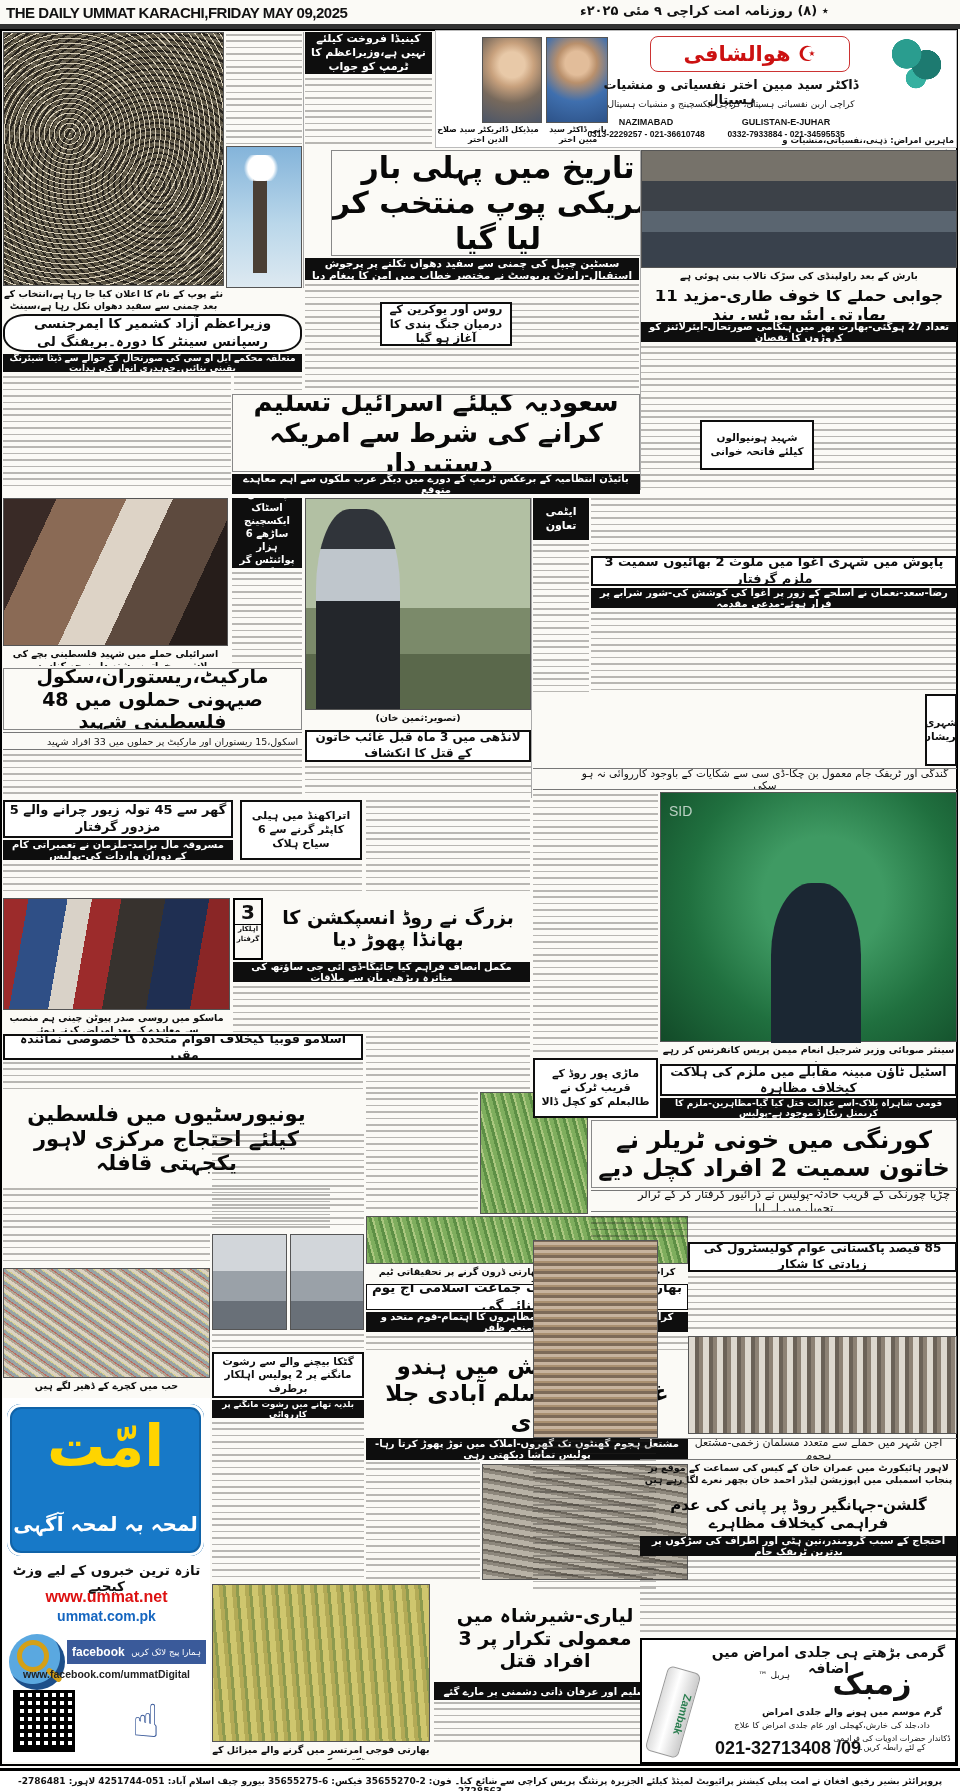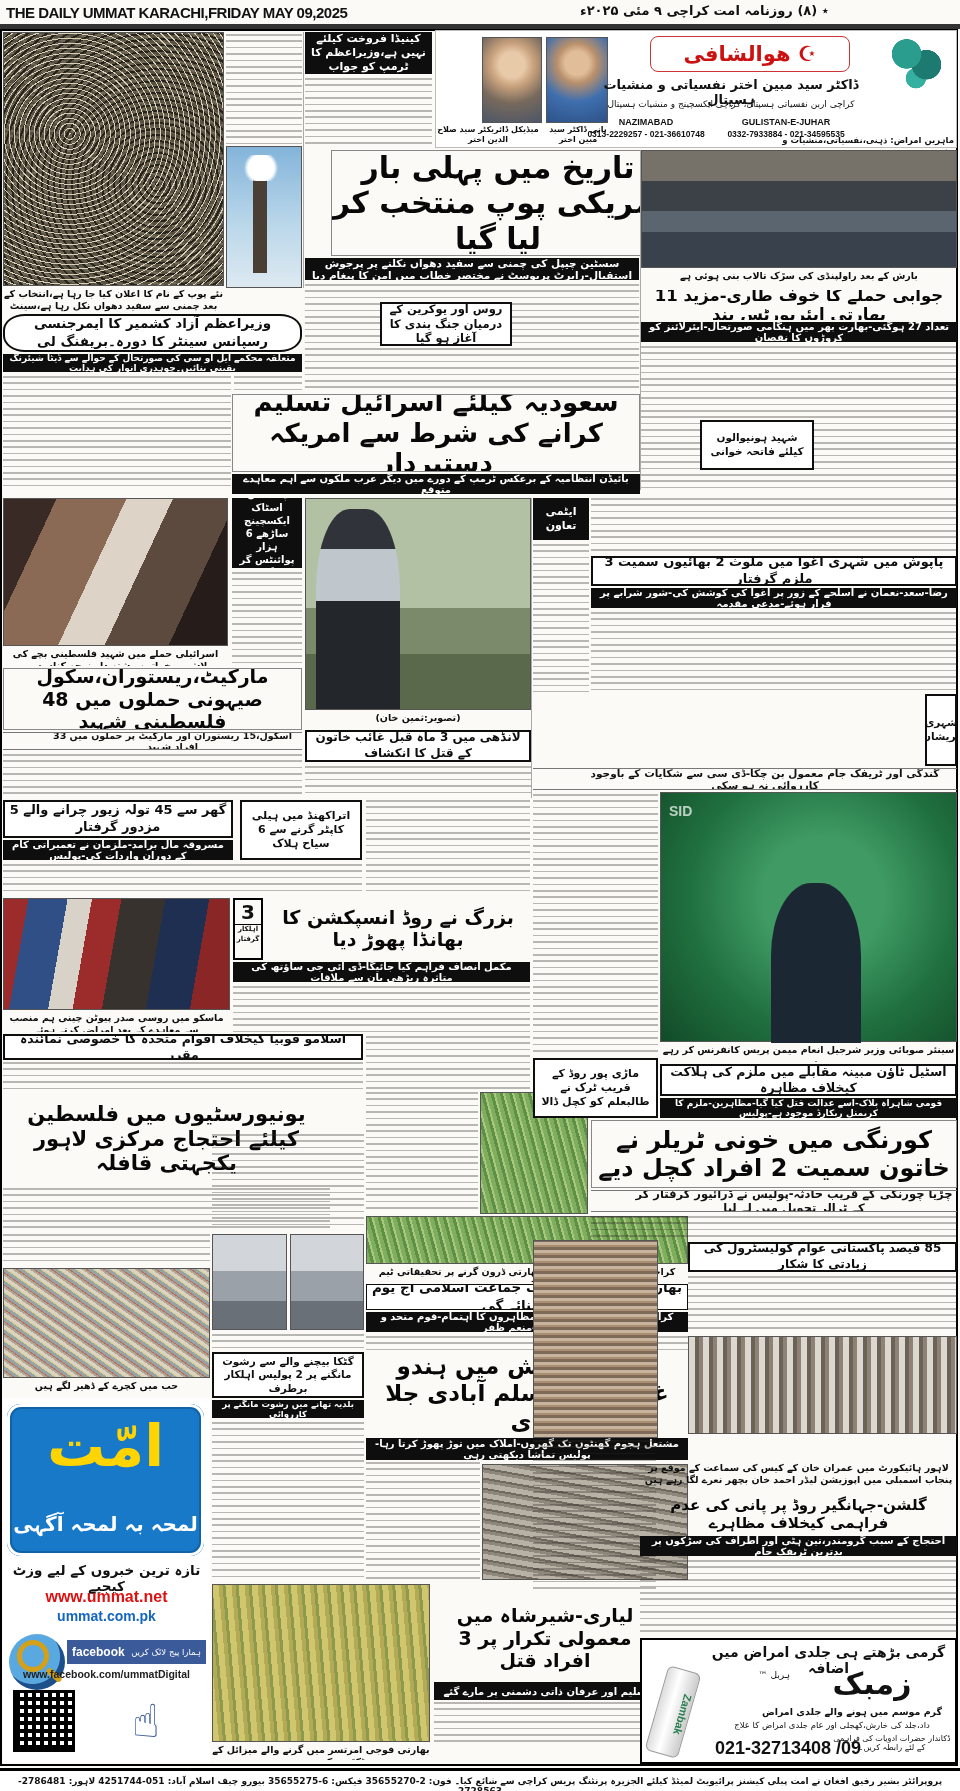--- a/index.html
+++ b/index.html
@@ -8,21 +8,21 @@
   .b{position:absolute;box-sizing:border-box;}
   .ur{direction:rtl;unicode-bidi:embed;}
   .en{font-family:"Liberation Sans",sans-serif;}
   .txt{background-image:repeating-linear-gradient(to bottom,rgba(45,42,38,.72) 0px,rgba(45,42,38,.72) 1.6px,transparent 1.6px,transparent 6.4px);opacity:.45;}
   .ph{border:1px solid #555;}
   .cap{font-size:9.5px;line-height:1.25;font-weight:bold;text-align:center;direction:rtl;overflow:hidden;color:#0d0d0d;}
   .hbox{background:#0e0e0e;color:#fff;font-weight:bold;display:flex;align-items:center;justify-content:center;text-align:center;direction:rtl;line-height:1.3;padding:0 3px;overflow:hidden;}
   .hout{border:2px solid #0e0e0e;background:#fff;color:#0e0e0e;font-weight:bold;display:flex;align-items:center;justify-content:center;text-align:center;direction:rtl;line-height:1.3;padding:0 3px;overflow:hidden;}
   .round{border-radius:22px/16px;}
   .subbar{background:#0e0e0e;color:#fff;font-size:10px;font-weight:bold;display:flex;align-items:center;justify-content:center;text-align:center;direction:rtl;padding:0 3px;overflow:hidden;}
-  .subtext{font-weight:bold;font-size:11.5px;display:flex;align-items:center;justify-content:center;text-align:center;direction:rtl;border-top:1.5px solid #777;border-bottom:1.5px solid #777;overflow:hidden;padding-left:40px;}
+  .subtext{font-weight:normal;font-size:11.5px;display:flex;align-items:center;justify-content:center;text-align:center;direction:rtl;border-top:1.5px solid #777;border-bottom:1.5px solid #777;overflow:hidden;padding-left:40px;}
   .hbig{font-weight:bold;color:#080808;display:flex;align-items:center;justify-content:center;text-align:center;direction:rtl;line-height:1.18;overflow:hidden;}
   .bordered{border:1px solid #888;}
   .vl{background:#aaa;width:1px;}
   
   .ph-crowd{background-color:#57503f;background-image:
     repeating-radial-gradient(circle at 30% 40%,#d9cfb8 0 1px,transparent 1px 5px),
     repeating-radial-gradient(circle at 70% 60%,#26221c 0 2px,transparent 2px 6px),
     repeating-linear-gradient(15deg,rgba(255,255,255,.14) 0 2px,transparent 2px 5px);}
   .ph-sky{background:linear-gradient(#84b4da,#bad7ea 55%,#dde9f1);}
   .ph-flood{background:linear-gradient(#76726a 0 26%,#3c4148 26% 52%,#5a6570 52% 70%,#39414c 70%);}
@@ -112,21 +112,21 @@
 
   <div class="b txt" style="left:591px;top:498px;width:366px;height:54px;"></div>
   <div class="b hout" style="left:591px;top:556px;width:366px;height:30px;font-size:13px;">پاپوش میں شہری اغوا میں ملوث 2 بھائیوں سمیت 3 ملزم گرفتار</div>
   <div class="b subbar" style="left:591px;top:588px;width:366px;height:20px;">رضا-سعد-نعمان نے اسلحے کے زور پر اغوا کی کوشش کی-شور شرابے پر فرار ہوئے-مدعی مقدمہ</div>
   <div class="b txt" style="left:591px;top:612px;width:366px;height:80px;"></div>
   <div class="b hout" style="left:925px;top:694px;width:32px;height:72px;font-size:10.5px;">شہری پریشان</div>
   <div class="b subtext" style="left:533px;top:768px;width:424px;height:22px;font-size:10.5px;">گندگی اور ٹریفک جام معمول بن چکا-ڈی سی سے شکایات کے باوجود کارروائی نہ ہو سکی</div>
   <div class="b txt" style="left:533px;top:794px;width:125px;height:262px;"></div>
 
   <div class="b ph ph-sharjeel" style="left:660px;top:792px;width:297px;height:250px;">
-    <div class="b en" style="left:8px;top:10px;width:60px;height:20px;color:rgba(255,255,255,.7);font-weight:bold;font-size:14px;">SID</div>
+    <div class="b en" style="left:8px;top:10px;width:60px;height:20px;color:rgba(255,255,255,.7);font-weight:normal;font-size:14px;">SID</div>
     <div class="b" style="left:110px;top:90px;width:90px;height:160px;background:#1b2733;border-radius:45% 45% 0 0;"></div>
   </div>
   <div class="b cap" style="left:660px;top:1044px;width:297px;height:18px;">سینئر صوبائی وزیر شرجیل انعام میمن پریس کانفرنس کر رہے ہیں</div>
 
   <div class="b hbig bordered" style="left:3px;top:668px;width:299px;height:62px;font-size:19px;">مارکیٹ،ریستوران،سکول صیہونی حملوں میں 48 فلسطینی شہید</div>
   <div class="b subtext" style="left:3px;top:732px;width:299px;height:18px;font-size:9.5px;">اسکول،15 ریستوران اور مارکیٹ پر حملوں میں 33 افراد شہید</div>
   <div class="b txt" style="left:3px;top:754px;width:299px;height:44px;"></div>
   <div class="b hout" style="left:3px;top:800px;width:230px;height:38px;font-size:13px;">گھر سے 45 تولہ زیور چرانے والے 5 مزدور گرفتار</div>
   <div class="b subbar" style="left:3px;top:840px;width:230px;height:20px;">مسروقہ مال برآمد-ملزمان نے تعمیراتی کام کے دوران واردات کی-پولیس</div>
   <div class="b hout" style="left:240px;top:800px;width:122px;height:60px;font-size:11px;">اتراکھنڈ میں ہیلی کاپٹر گرنے سے 6 سیاح ہلاک</div>
@@ -203,20 +203,21 @@
   <div class="b subbar" style="left:660px;top:1098px;width:297px;height:20px;font-size:9px;">قومی شاہراہ بلاک-اسے عدالت قتل کیا گیا-مظاہرین-ملزم کا کریمنل ریکارڈ موجود ہے-پولیس</div>
   <div class="b hout" style="left:533px;top:1058px;width:125px;height:60px;font-size:11px;">ماڑی پور روڈ کے قریب ٹرک نے طالبعلم کو کچل ڈالا</div>
   <div class="b hbig bordered" style="left:591px;top:1120px;width:366px;height:68px;font-size:24px;">کورنگی میں خونی ٹریلر نے خاتون سمیت 2 افراد کچل دیے</div>
   <div class="b subtext" style="left:591px;top:1190px;width:366px;height:22px;">چڑیا چورنگی کے قریب حادثہ-پولیس نے ڈرائیور گرفتار کر کے ٹرالر تحویل میں لے لیا</div>
   <div class="b txt" style="left:591px;top:1216px;width:366px;height:22px;"></div>
   <div class="b ph ph-protest" style="left:533px;top:1240px;width:125px;height:198px;"></div>
   <div class="b txt" style="left:533px;top:1440px;width:123px;height:150px;"></div>
   <div class="b hout" style="left:688px;top:1242px;width:269px;height:30px;font-size:12px;">85 فیصد پاکستانی عوام کولیسٹرول کی زیادتی کا شکار</div>
   <div class="b txt" style="left:688px;top:1276px;width:269px;height:56px;"></div>
   <div class="b ph ph-queue" style="left:688px;top:1336px;width:269px;height:98px;"></div>
+  <div class="b subtext" style="left:640px;top:1438px;width:317px;height:22px;font-size:11px;">اجن شہر میں حملے سے متعدد مسلمان زخمی-مشتعل ہجوم</div>
   <div class="b cap" style="left:640px;top:1462px;width:317px;height:32px;">لاہور ہائیکورٹ میں عمران خان کے کیس کی سماعت کے موقع پر پنجاب اسمبلی میں اپوزیشن لیڈر احمد خان بچھر نعرے لگا رہے ہیں</div>
   <div class="b hbig" style="left:640px;top:1496px;width:317px;height:38px;font-size:15px;">گلشن-جہانگیر روڈ پر پانی کی عدم فراہمی کیخلاف مظاہرے</div>
   <div class="b subbar" style="left:640px;top:1536px;width:317px;height:20px;">احتجاج کے سبب گرومندر،تین ہٹی اور اطراف کی سڑکوں پر بدترین ٹریفک جام</div>
   <div class="b txt" style="left:640px;top:1560px;width:317px;height:74px;"></div>
 
   <div class="b" style="left:640px;top:1638px;width:317px;height:126px;border:2px solid #000;background:#fff;">
     <div class="b ur" style="left:60px;top:4px;width:253px;height:22px;font-weight:bold;font-size:14px;text-align:center;">گرمی بڑھتے ہی جلدی امراض میں اضافہ</div>
     <div class="b en" style="left:14px;top:28px;width:34px;height:88px;background:linear-gradient(90deg,#ddd,#fff 40%,#ccc);border:1px solid #999;border-radius:6px;transform:rotate(16deg);writing-mode:vertical-rl;font-size:11px;font-weight:bold;color:#2a7d4f;text-align:center;">Zambak</div>
     <div class="b ur" style="left:150px;top:26px;width:160px;height:40px;font-weight:bold;font-size:30px;text-align:center;">زمبک</div>
     <div class="b ur" style="left:100px;top:30px;width:48px;height:14px;font-size:9px;">ہربل ™</div>

